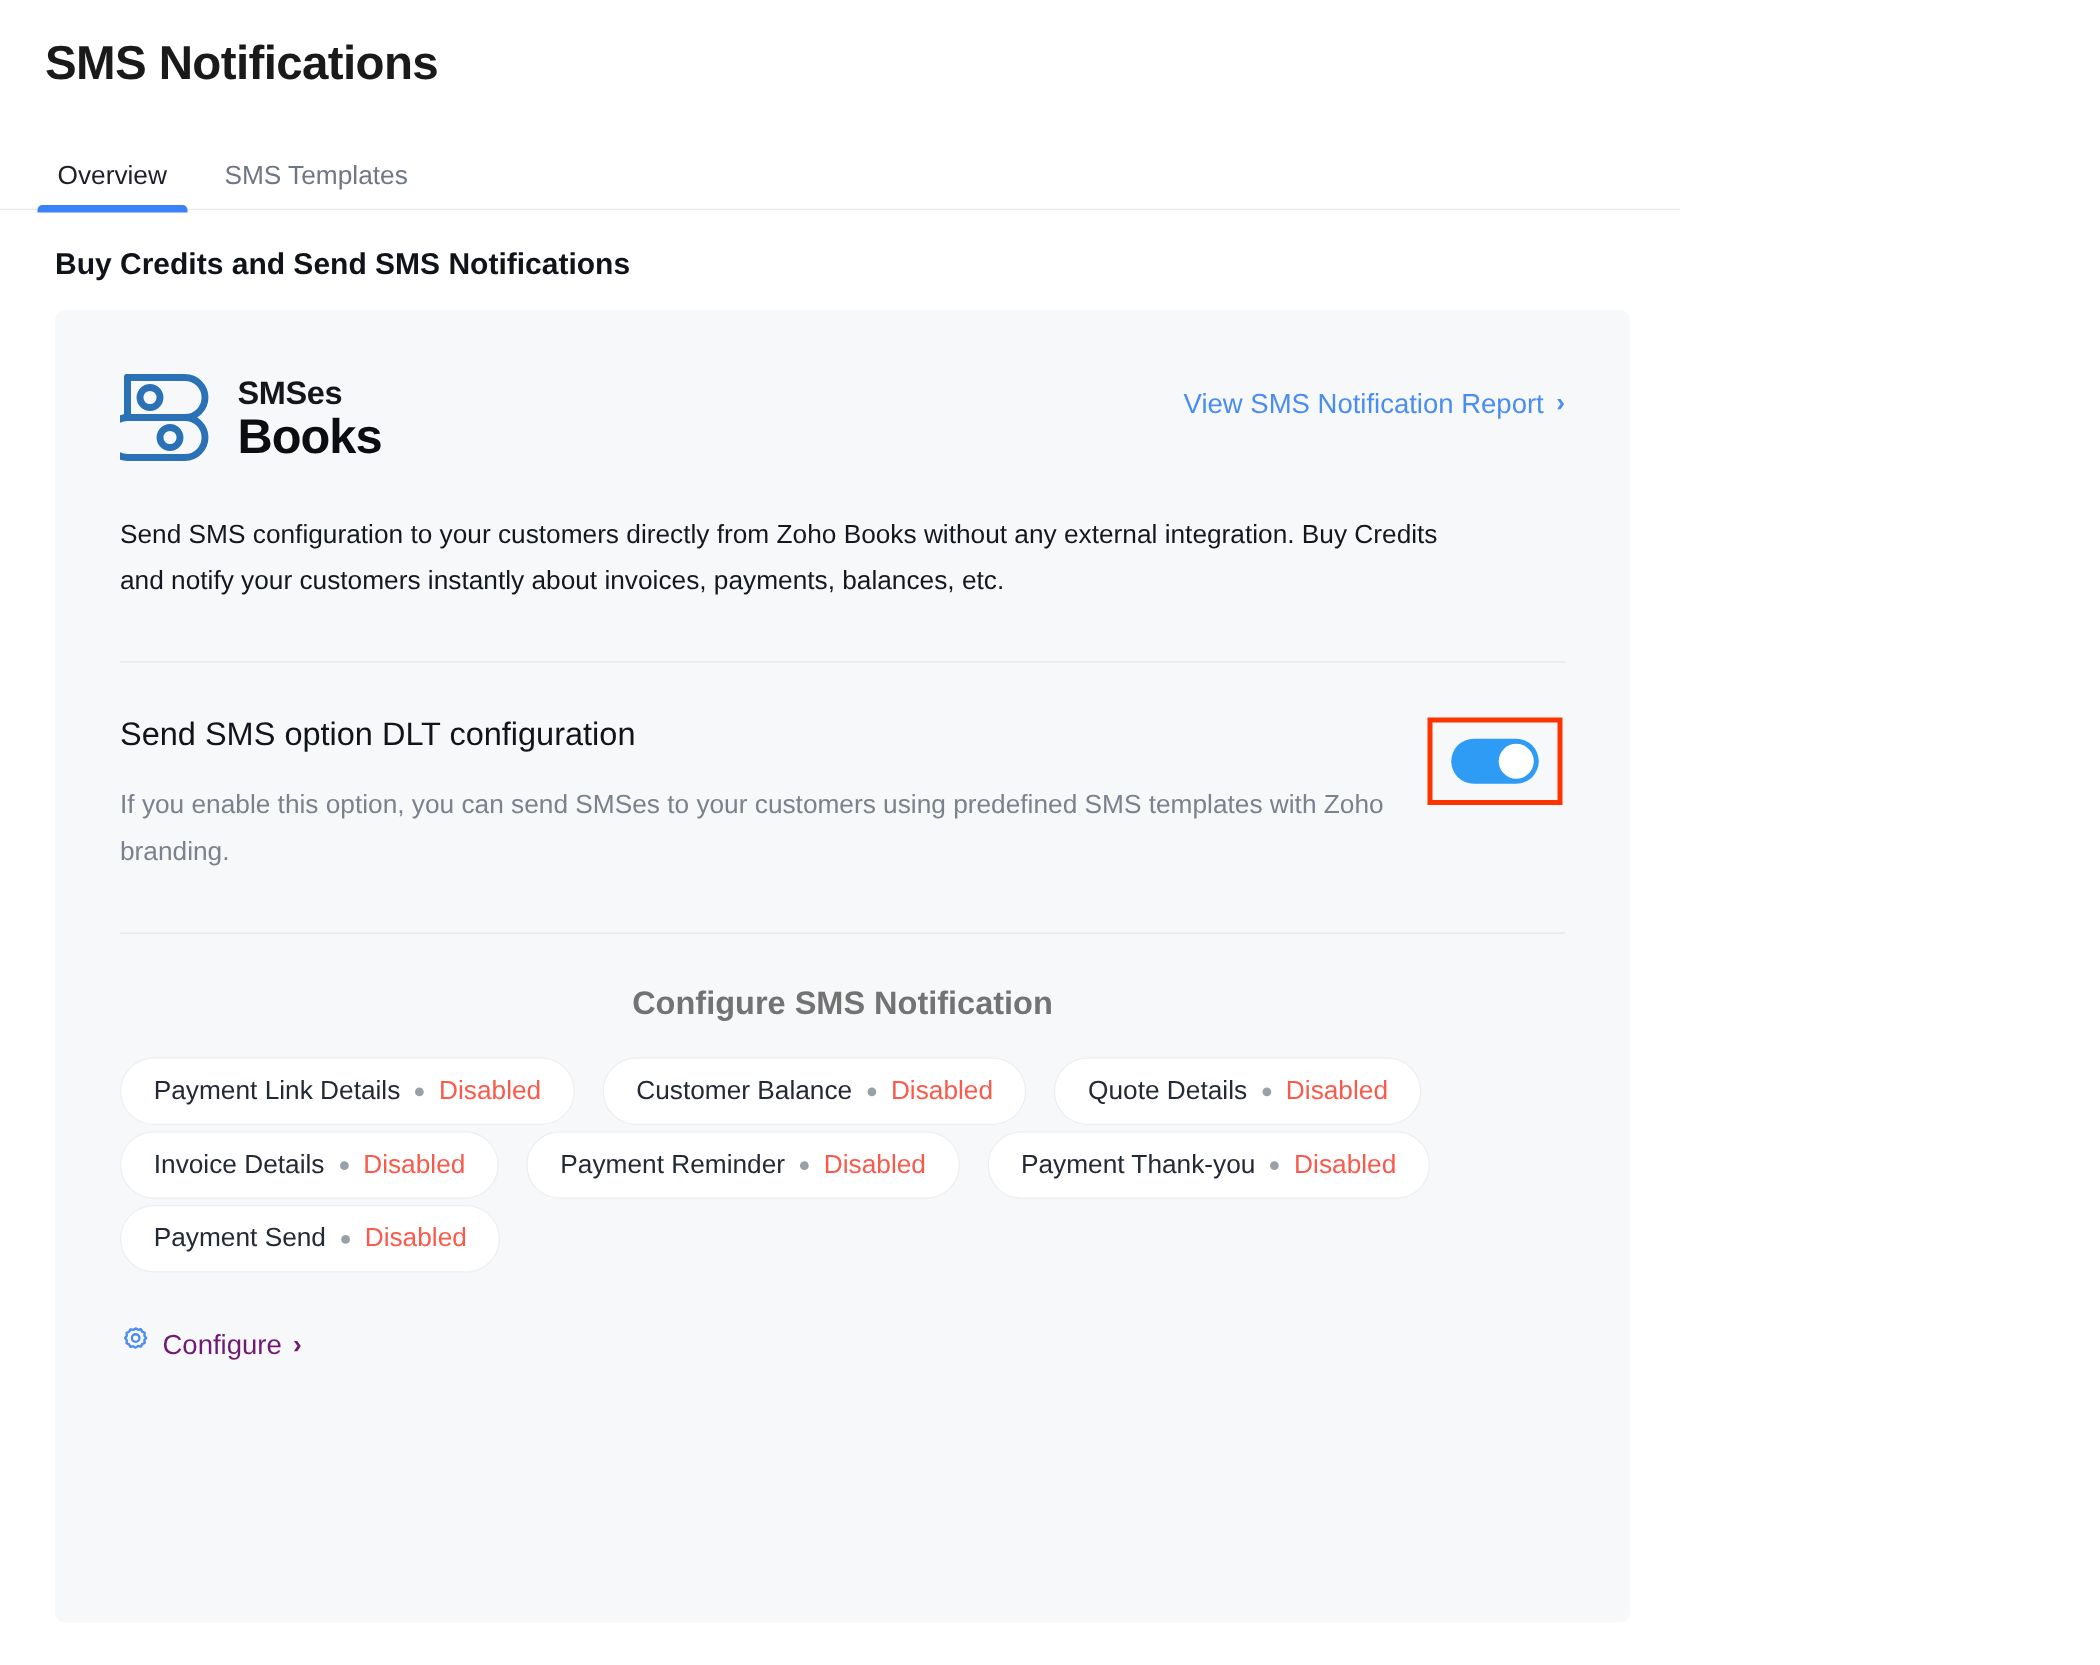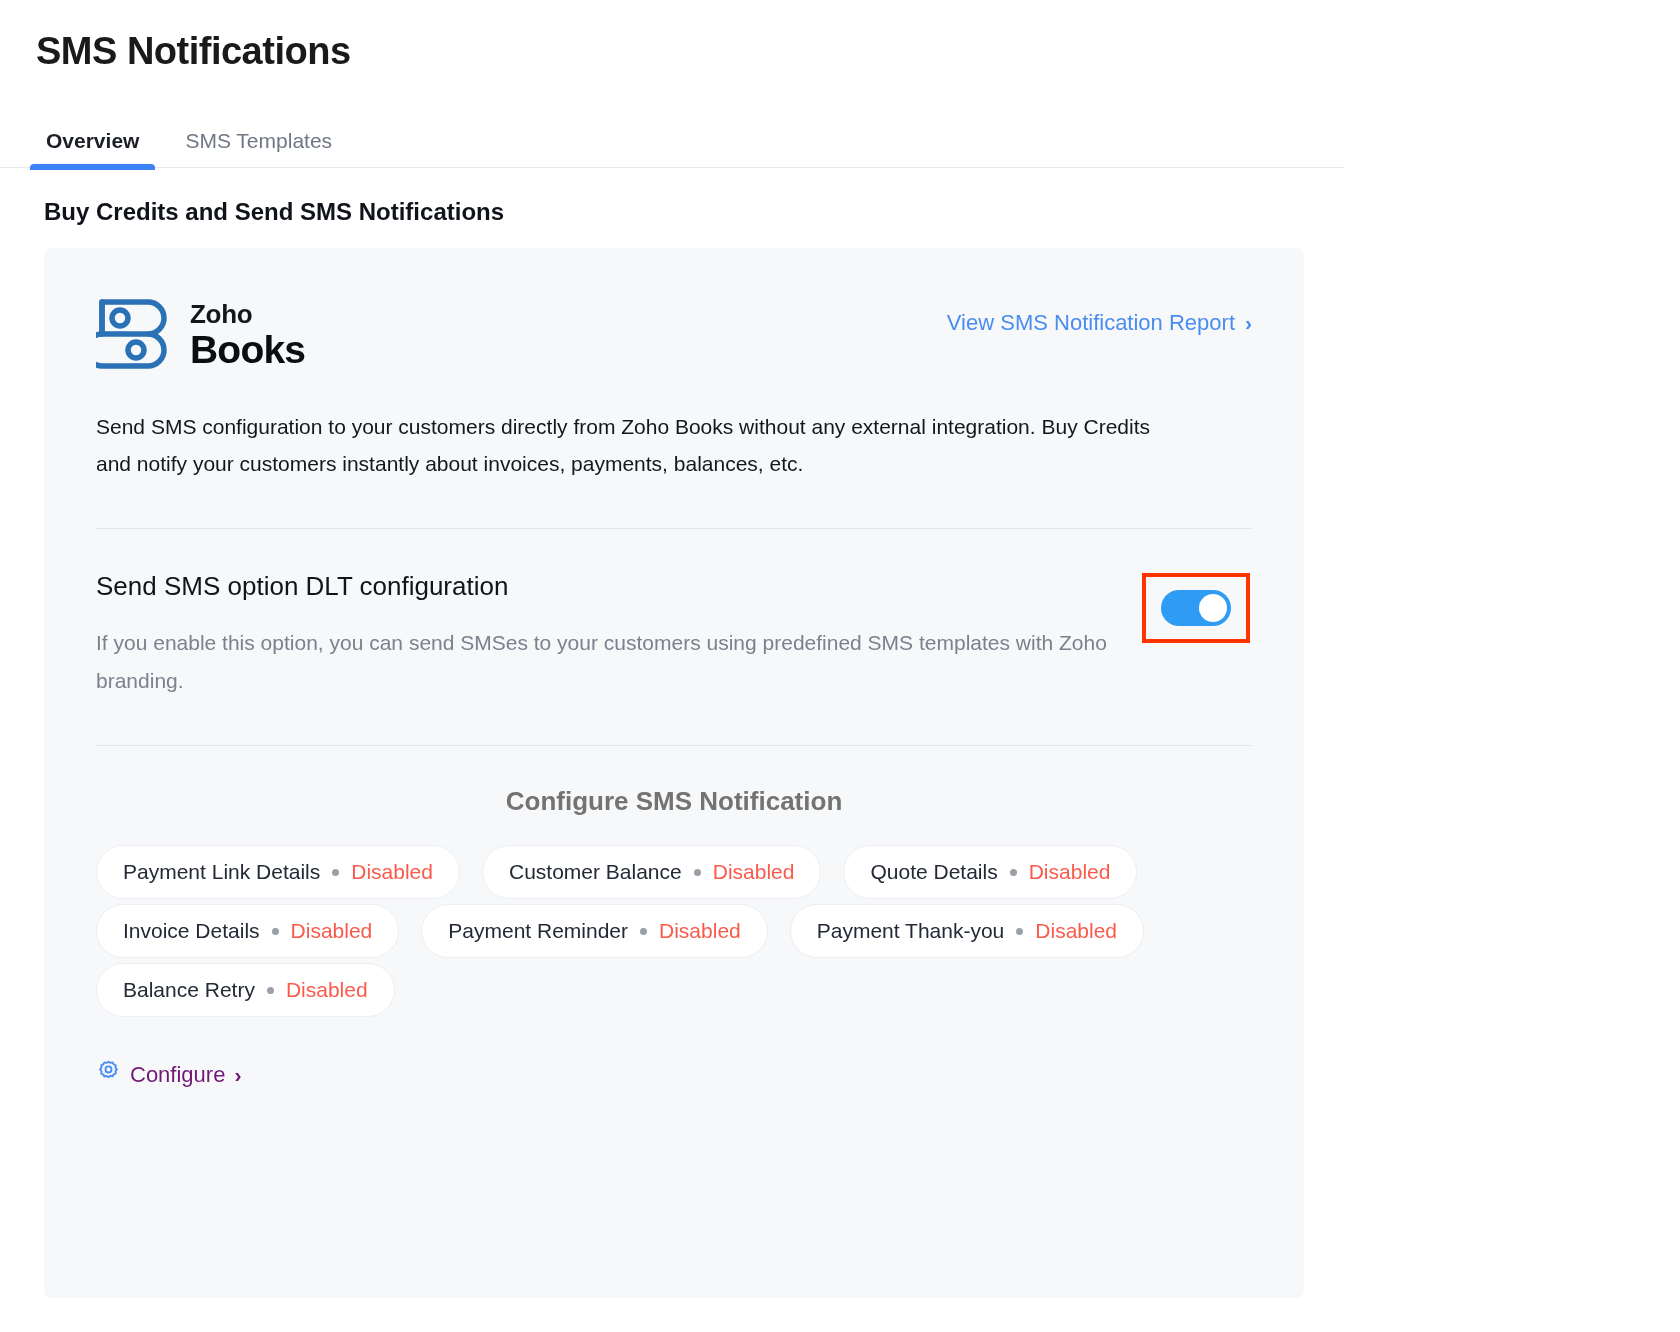--- a/index.html
+++ b/index.html
@@ -46,21 +46,21 @@
   .tab {
     position: relative;
     padding: 0 16px 16px 16px;
     font-size: 21px;
     color: #707784;
     cursor: pointer;
     line-height: 1;
   }
   .tab.active {
     color: #1c1f26;
-    font-weight: bold;
+    font-weight: normal;
   }
   .tab.active::after {
     content: "";
     position: absolute;
     left: 0; right: 0; bottom: -3px;
     height: 6px;
     border-radius: 4px 4px 0 0;
     background: #3b82f6;
   }
 
@@ -267,21 +267,21 @@
           <span class="brand-mark">
             <svg width="74" height="82" viewBox="0 0 74 82" fill="none" xmlns="http://www.w3.org/2000/svg">
               <path d="M6 10 H52 a16 16 0 0 1 0 32 H6 Z" stroke="#2a72b5" stroke-width="5.5" fill="none" stroke-linejoin="round"></path>
               <path d="M6 42 a16 16 0 0 0 0 32 H52 a16 16 0 0 0 0 -32" stroke="#2a72b5" stroke-width="5.5" fill="none" stroke-linejoin="round"></path>
               <path d="M6 10 V42" stroke="#2a72b5" stroke-width="5.5" stroke-linecap="round"></path>
               <circle cx="24" cy="26" r="8" stroke="#2a72b5" stroke-width="5.5" fill="none"></circle>
               <circle cx="40" cy="58" r="8" stroke="#2a72b5" stroke-width="5.5" fill="none"></circle>
             </svg>
           </span>
           <span class="brand-text">
-            <span class="brand-zoho">Zoho</span>
+            <span class="brand-zoho">SMSes</span>
             <span class="brand-books">Books</span>
           </span>
         </div>
 
         <a class="report-link">
           <span>View SMS Notification Report</span>
           <span class="chev">›</span>
         </a>
       </div>
 
@@ -339,21 +339,21 @@
             </div>
             <div class="pill">
               <span class="pill-label">Payment Thank-you</span>
               <span class="pill-dot"></span>
               <span class="pill-status">Disabled</span>
             </div>
           </div>
 
           <div class="pill-row">
             <div class="pill">
-              <span class="pill-label">Balance Retry</span>
+              <span class="pill-label">Payment Send</span>
               <span class="pill-dot"></span>
               <span class="pill-status">Disabled</span>
             </div>
           </div>
 
         </div>
 
         <a class="configure-link">
           <span class="gear">
             <svg width="25" height="25" viewBox="0 0 24 24" fill="none" xmlns="http://www.w3.org/2000/svg">

